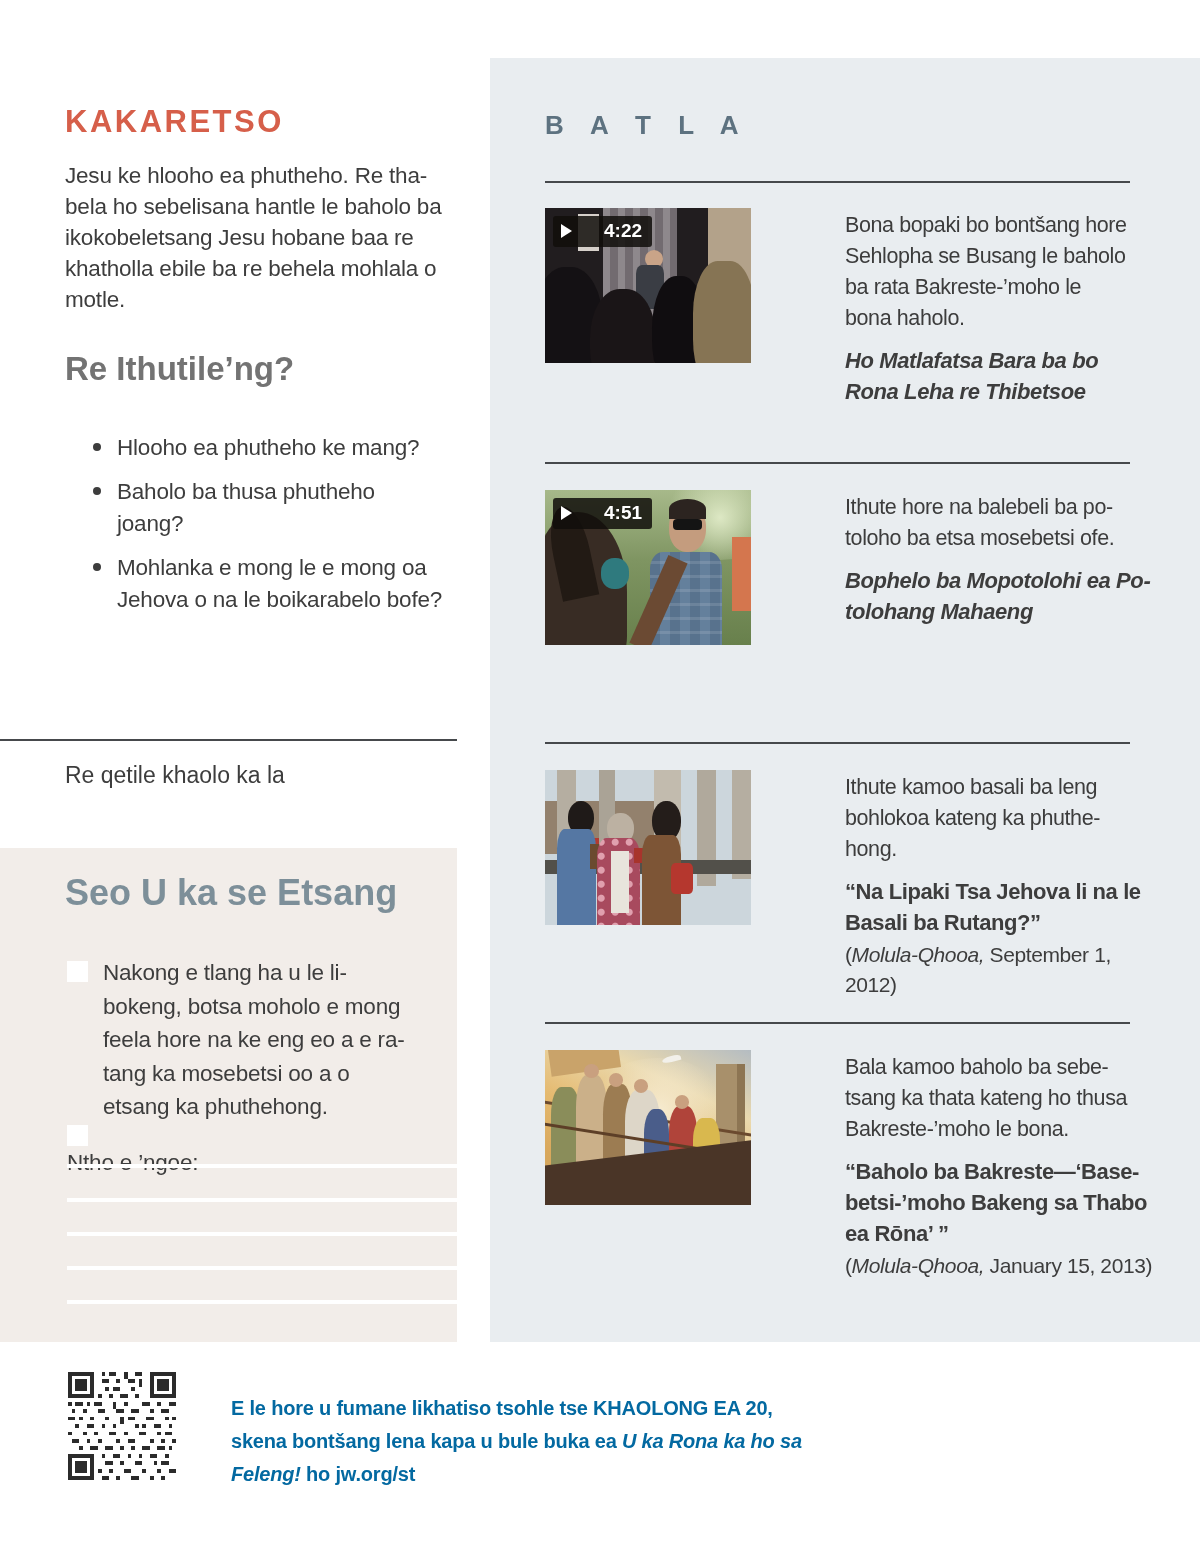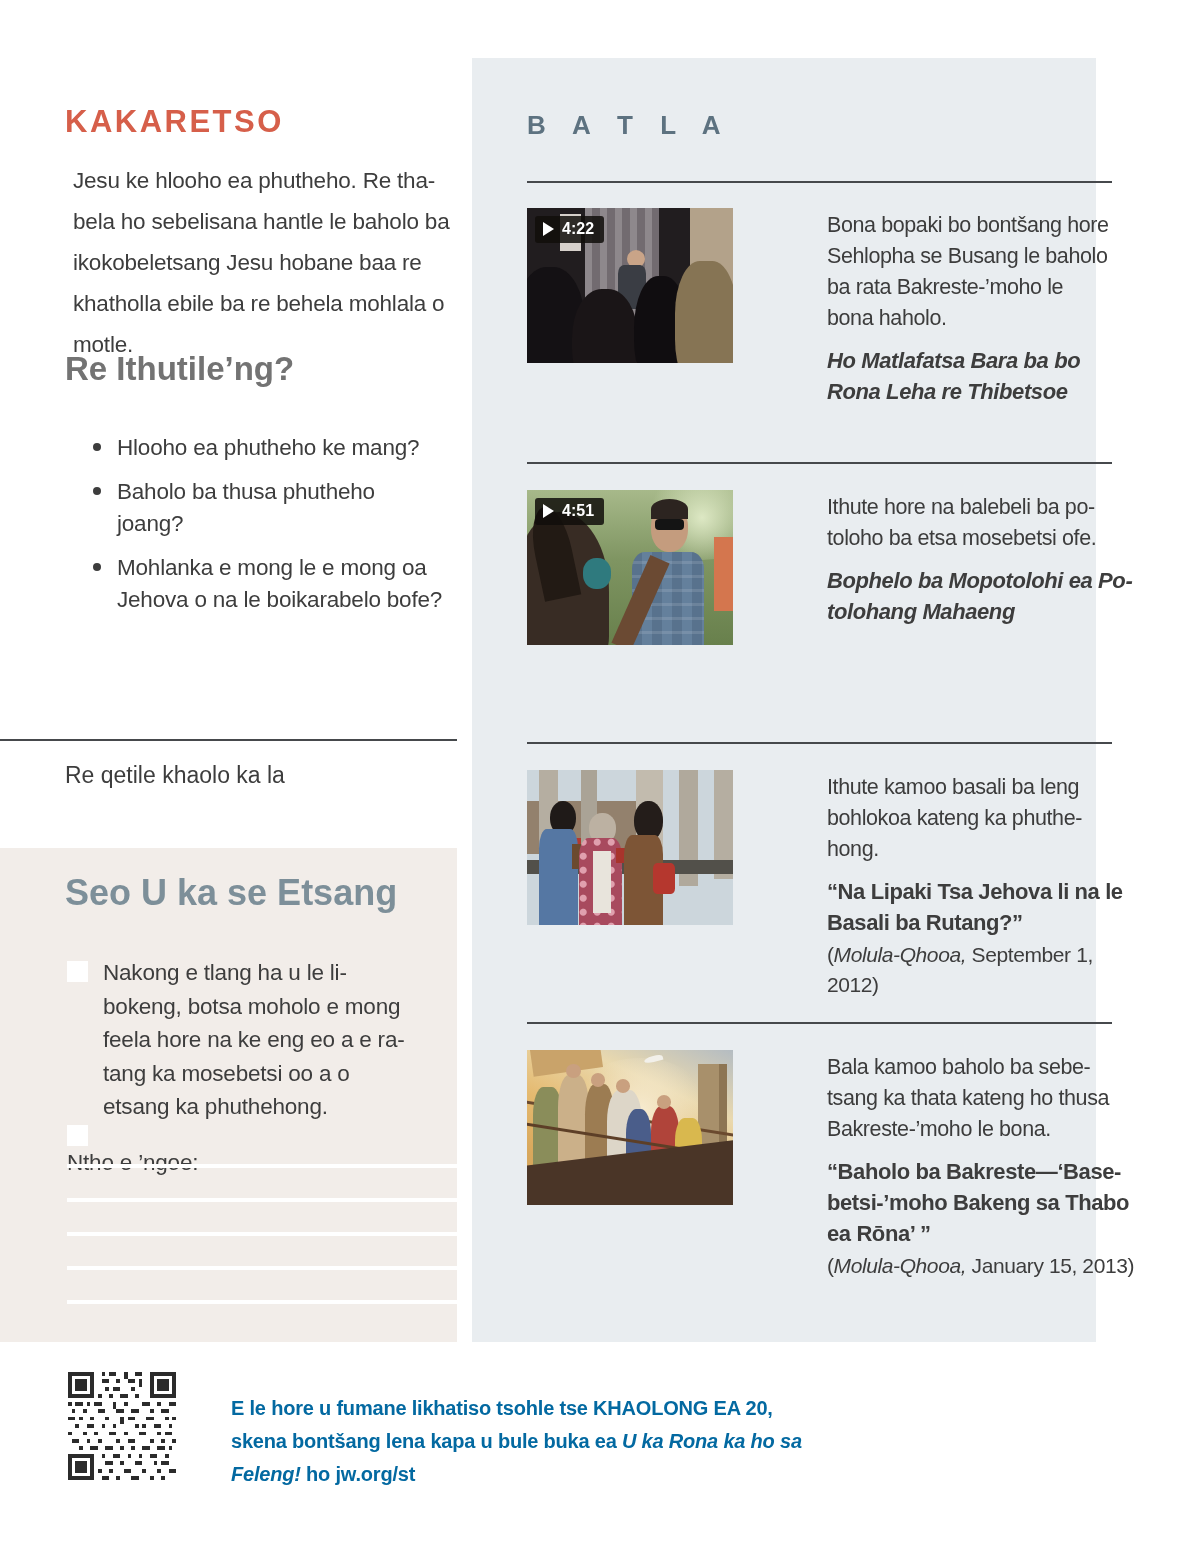--- a/index.html
+++ b/index.html
@@ -2,49 +2,49 @@
 <html><head>
 <meta charset="utf-8">
 <style>
   html,body{margin:0;padding:0;background:#fff;}
   .page{position:relative;width:1200px;height:1543px;background:#ffffff;overflow:hidden;
         font-family:"Liberation Sans","DejaVu Sans",sans-serif;color:#3d3d3d;}
   .pre{white-space:pre;}
   
   .kakaretso{position:absolute;left:65px;top:104px;font-size:31px;font-weight:700;
              letter-spacing:2.5px;color:#d65f4a;}
-  .overview{position:absolute;left:65px;top:160px;font-size:22.5px;line-height:41px;letter-spacing:-.2px;margin-left:8px;}
+  .overview{position:absolute;left:65px;top:160px;font-size:22.5px;line-height:31px;letter-spacing:-.2px;}
   .learned-title{position:absolute;left:65px;top:350px;font-size:33px;font-weight:700;color:#737373;}
   .bullets{position:absolute;left:93px;top:420px;}
   .bullet-row{display:flex;margin-bottom:10px;margin-top:12px;}
   .dot{width:8px;height:8px;border-radius:50%;background:#3d3d3d;margin:11px 16px 0 0;flex:none;}
   .bullet-text{font-size:22.5px;line-height:32px;letter-spacing:-.2px;}
   .divider-left{position:absolute;left:0;top:739px;width:457px;height:2px;background:#46494c;}
   .finished{position:absolute;left:65px;top:762px;font-size:23px;}
   
   .todo-box{position:absolute;left:0;top:848px;width:457px;height:494px;background:#f2ede9;}
   .todo-title{position:absolute;left:65px;top:24px;font-size:36px;font-weight:700;color:#7d8f99;}
   .todo-item{position:absolute;left:67px;display:flex;}
   .todo-item.first{top:108px;}
   .todo-item.second{top:272px;flex-direction:column;}
   .checkbox{width:21px;height:21px;background:#ffffff;margin:5px 15px 0 0;flex:none;}
   .todo-text{font-size:22.5px;line-height:33.5px;letter-spacing:-.2px;}
   .rule{position:absolute;left:67px;right:0;height:4px;background:#ffffff;}
   
-  .panel{position:absolute;left:472px;top:58px;width:624px;height:1284px;background:#e9edf0;}
+  .panel{position:absolute;left:490px;top:58px;width:710px;height:1284px;background:#e9edf0;}
   .batla{position:absolute;left:55px;top:52px;font-size:26px;font-weight:700;
          letter-spacing:10px;color:#5d7280;}
   .pdiv{position:absolute;left:55px;width:585px;height:2px;background:#46494c;}
   .thumb{position:absolute;left:55px;width:206px;height:155px;overflow:hidden;}
   .thumb div{position:absolute;}
   .badge{position:absolute;left:8px;top:8px;display:flex;align-items:center;gap:8px;
          background:rgba(16,14,11,.85);border-radius:3px;padding:4px 10px 5px 8px;z-index:5;}
   .play{width:0;height:0;border-left:11px solid #fff;border-top:7px solid transparent;
         border-bottom:7px solid transparent;}
-  .time{color:#fff;font-size:16px;font-weight:700;}
+  .time{color:#fff;font-size:19px;font-weight:700;margin-left:24px;}
   .itext{position:absolute;left:355px;width:310px;}
   .desc{font-size:21.5px;line-height:31px;letter-spacing:-.4px;color:#3c3c3c;}
   .ititle{font-size:22px;line-height:31px;letter-spacing:-.4px;font-weight:700;margin-top:11px;}
   .ital{font-style:italic;}
   .ref{font-size:21px;line-height:30px;letter-spacing:-.4px;margin-top:2px;}
   
   .qr{position:absolute;left:68px;top:1372px;width:108px;height:108px;}
   .footer-text{position:absolute;left:195px;top:1392px;font-size:20px;line-height:33px;
                font-weight:700;color:#0369a1;letter-spacing:-.2px;margin-left:36px;}
   

